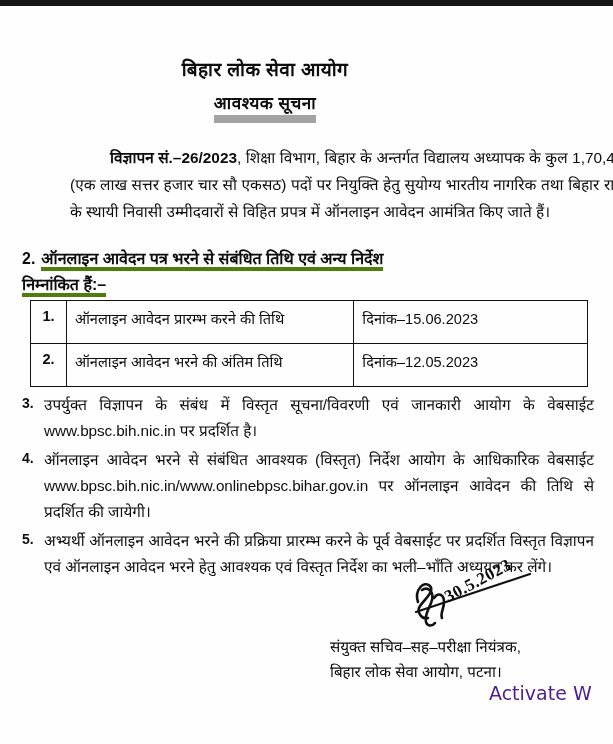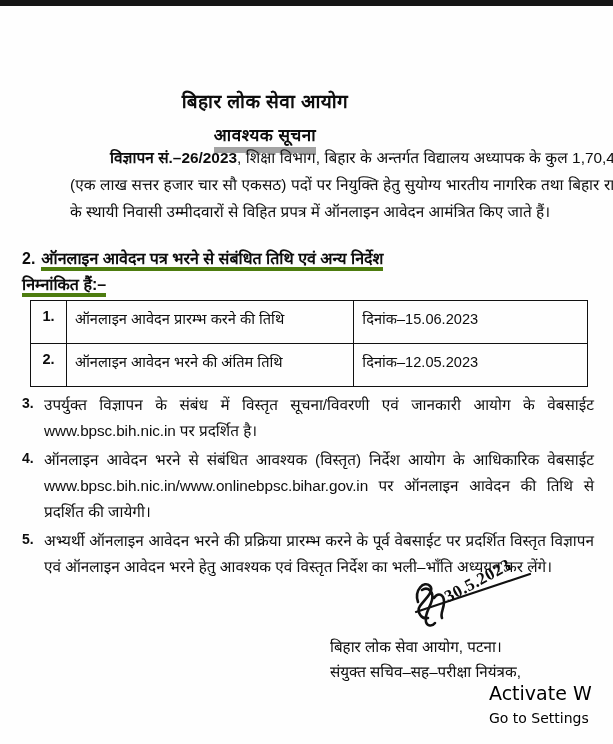--- a/index.html
+++ b/index.html
@@ -25,40 +25,39 @@
     top: 0; left: 0;
     width: 613px; height: 6px;
     background: #151515;
   }
 
   
   .doc-header {
     position: absolute;
     top: 58px; left: 0; width: 530px;
     text-align: center;
-    margin-top: 32px;
   }
   .org-name {
     font-size: 19px;
     font-weight: bold;
     letter-spacing: 0.4px;
     line-height: 1.25;
   }
   .org-address {
     font-size: 15.5px;
     font-weight: bold;
     margin-top: 7px;
     letter-spacing: 0.2px;
   }
   .notice-title {
     font-size: 17px;
     font-weight: bold;
     margin-top: 9px;
     display: inline-block;
-    border-bottom: 6px solid #a3a3a3;
+    border-bottom: 8px solid #a3a3a3;
     padding-bottom: 1px;
     letter-spacing: 0.5px;
   }
 
   
   .intro-para {
     position: absolute;
     top: 144px; left: 26px;
     width: 562px;
     font-size: 15.4px;
@@ -162,21 +161,21 @@
     position: absolute;
     top: 634px; left: 330px;
     font-size: 15.2px;
     line-height: 25px;
   }
 
   
   .activate-watermark {
     position: absolute;
     top: 682px; left: 489px;
-    color: #000000;
+    color: #4c1d95;
     font-family: "DejaVu Sans", sans-serif;
     pointer-events: none;
     user-select: none;
   }
   .activate-title {
     font-size: 19px;
     line-height: 22px;
     white-space: nowrap;
   }
   .activate-sub {
@@ -251,22 +250,21 @@
     <svg width="150" height="60" viewBox="0 0 150 60">
       <path d="M10 30 C6 18, 16 8, 22 14 C27 19, 16 28, 12 34 C8 40, 14 48, 20 46
                M14 18 C20 14, 26 20, 24 28 C22 36, 16 42, 18 50 C19 54, 24 55, 27 51
                M26 26 C30 20, 36 22, 36 30 C36 37, 32 41, 34 46" fill="none" stroke="#111" stroke-width="2.6" stroke-linecap="round" stroke-linejoin="round"></path>
       <path d="M8 40 L122 2" fill="none" stroke="#111" stroke-width="2.2" stroke-linecap="round"></path>
     </svg>
     <div class="sign-date">30.5.2023</div>
   </div>
 
   <div class="footer-block">
+    <div>संयुक्त सचिव–सह–परीक्षा नियंत्रक,</div>
     <div>बिहार लोक सेवा आयोग, पटना।</div>
-    <div>संयुक्त सचिव–सह–परीक्षा नियंत्रक,</div>
   </div>
 
   <div class="activate-watermark">
     <div class="activate-title">Activate W</div>
-    <div class="activate-sub">Go to Settings</div>
   </div>
 
 </div>
 
 </body></html>

